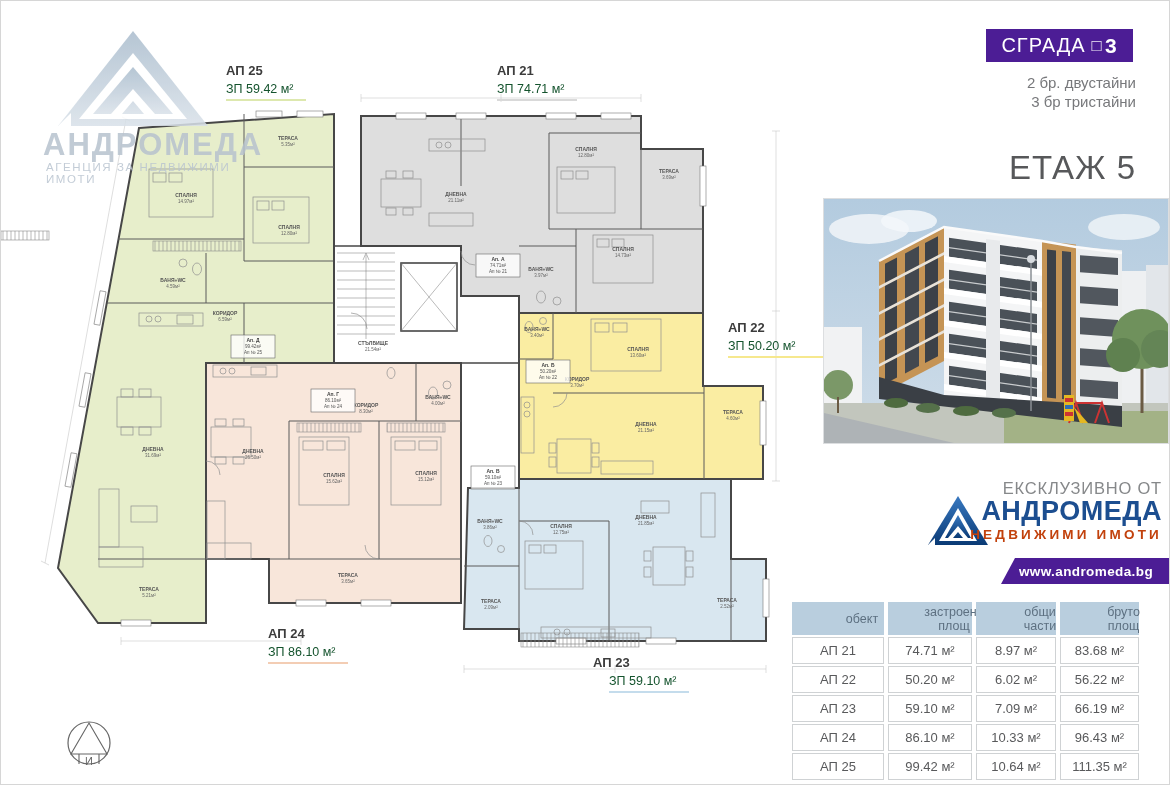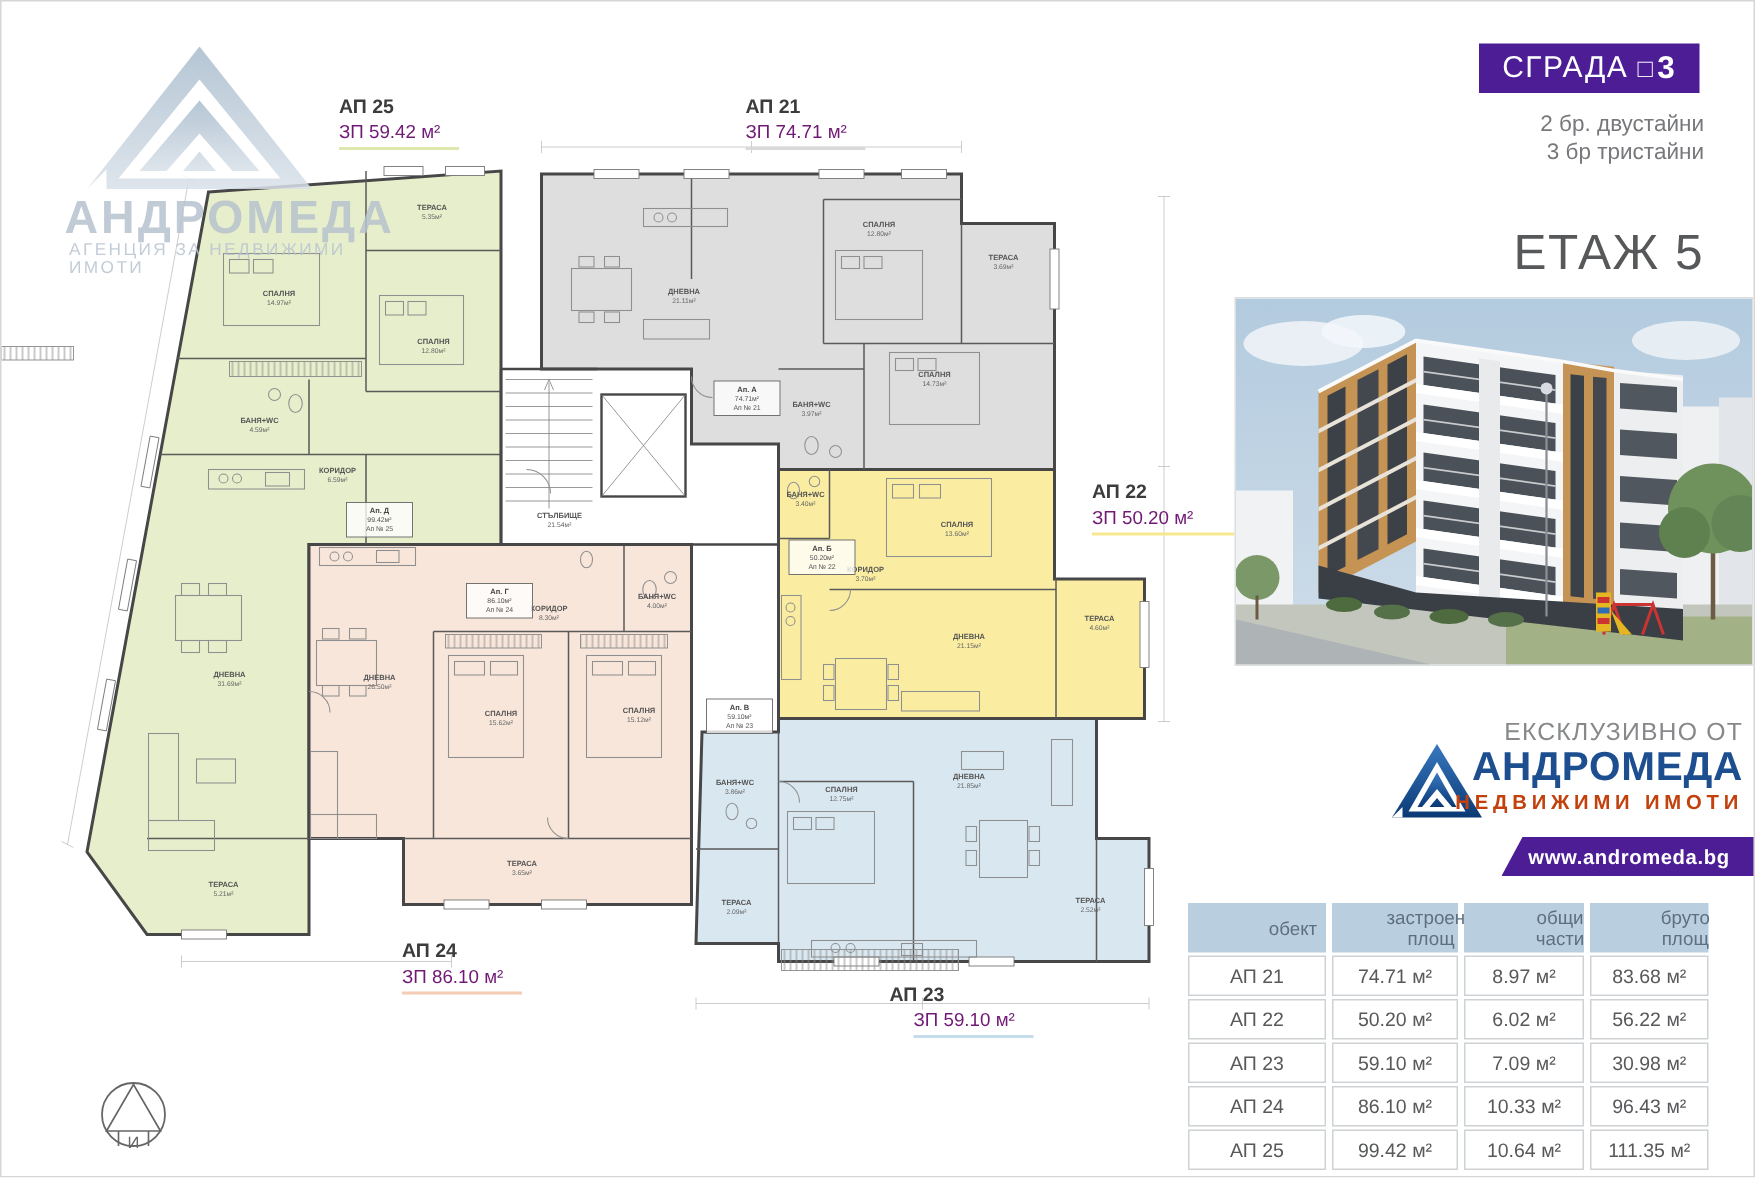--- a/index.html
+++ b/index.html
@@ -5,21 +5,21 @@
   html,body{margin:0;padding:0;background:#fff;font-family:"Liberation Sans",sans-serif;}
   .canvas{position:relative;width:1170px;height:785px;background:#fff;overflow:hidden;border:1px solid #d6d6d6;box-sizing:border-box;}
   
   .plan-area{position:absolute;left:0;top:0;width:790px;height:785px;}
   .plan-area svg{position:absolute;left:0;top:0;}
   .watermark{position:absolute;left:0;top:0;width:260px;height:200px;opacity:.85;pointer-events:none;}
   .wm-brand{position:absolute;left:42px;top:126px;font-size:31px;font-weight:bold;letter-spacing:2px;color:#b7c2ce;}
   .wm-sub{position:absolute;left:45px;top:160px;font-size:11.5px;letter-spacing:1.6px;color:#b9c4d0;}
   .apt-label{position:absolute;line-height:1.15;}
   .apt-label .aid{font-size:13px;font-weight:bold;color:#3c3c3c;}
-  .apt-label .zp{display:inline-block;font-size:12.5px;color:#701a75;padding-bottom:3px;border-bottom:2px solid #f9a8d4;min-width:80px;}
+  .apt-label .zp{display:inline-block;font-size:12.5px;color:#14532d;padding-bottom:3px;border-bottom:2px solid #f9a8d4;min-width:80px;}
   .u-ap25 .zp{border-color:#dde8ae;}
   .u-ap21 .zp{border-color:#d9d9d9;}
   .u-ap22 .zp{border-color:#f6e88e;min-width:95px;}
   .u-ap24 .zp{border-color:#f3cdb4;}
   .u-ap23 .zp{border-color:#c4dcec;margin-left:16px;}
   
   .apt{stroke:#474747;stroke-width:2;}
   .iw{stroke:#5a5a5a;stroke-width:1;fill:none;}
   .core{stroke:#474747;stroke-width:1.6;fill:none;}
   .furn{stroke:#8f8f8f;stroke-width:.7;fill:none;}
@@ -506,21 +506,21 @@
       <div class="td">83.68 м²</div>
 
       <div class="td">АП 22</div>
       <div class="td">50.20 м²</div>
       <div class="td">6.02 м²</div>
       <div class="td">56.22 м²</div>
 
       <div class="td">АП 23</div>
       <div class="td">59.10 м²</div>
       <div class="td">7.09 м²</div>
-      <div class="td">30.98 м²</div>
+      <div class="td">66.19 м²</div>
 
       <div class="td">АП 24</div>
       <div class="td">86.10 м²</div>
       <div class="td">10.33 м²</div>
       <div class="td">96.43 м²</div>
 
       <div class="td">АП 25</div>
       <div class="td">99.42 м²</div>
       <div class="td">10.64 м²</div>
       <div class="td">111.35 м²</div>

